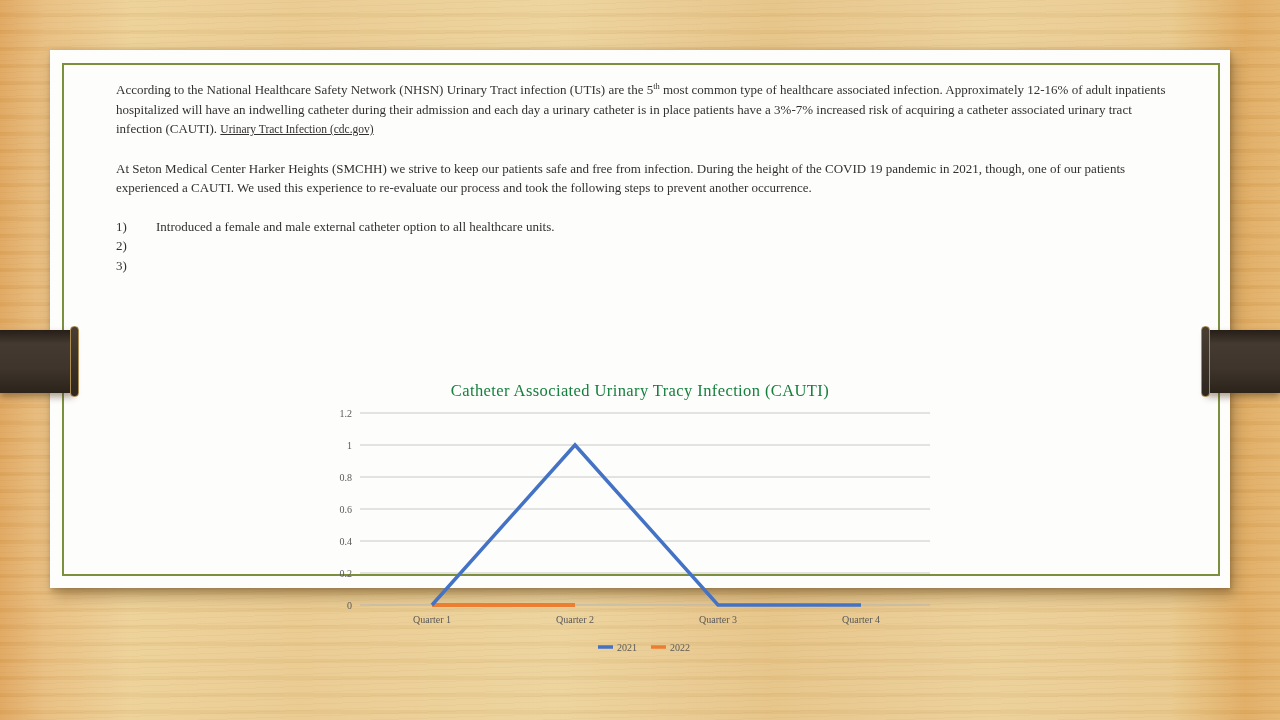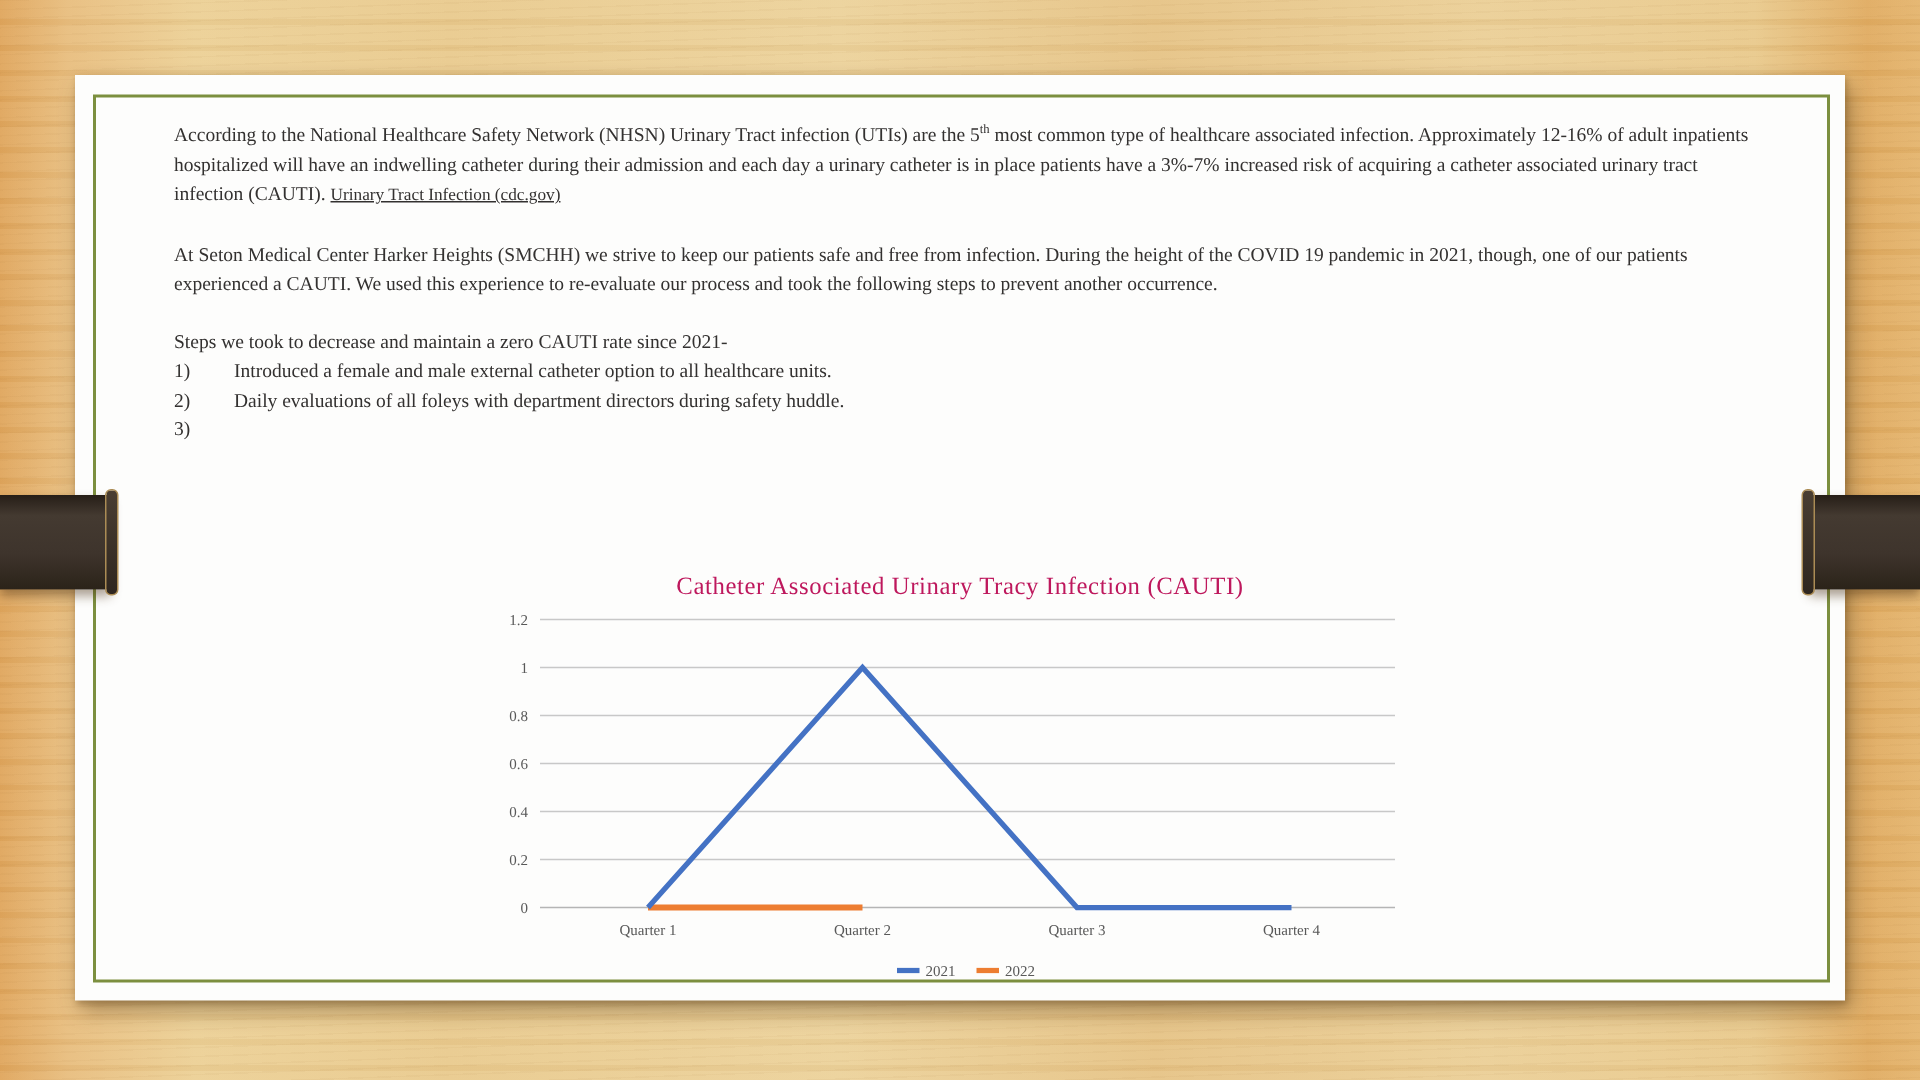--- a/index.html
+++ b/index.html
@@ -9,21 +9,21 @@
   .stage {
     position:relative; width:1280px; height:720px;
     background:
       repeating-linear-gradient(178deg, rgba(150,100,40,0.045) 0 1px, rgba(255,255,255,0) 1px 6px),
       repeating-linear-gradient(180deg, rgba(255,248,230,0.06) 0 13px, rgba(160,110,45,0.05) 13px 17px),
       linear-gradient(90deg, #dfa55c 0px, #e8bd7e 45px, #ecd096 130px, #e9ca8e 300px,
         #ecd29b 560px, #e6c386 770px, #ebcf97 990px, #e9c98c 1170px, #e0ab61 1245px, #e4b46d 1280px);
   }
 
   .slide {
-    position:absolute; left:50px; top:50px; width:1180px; height:617px;
+    position:absolute; left:50px; top:50px; width:1180px; height:538px;
     background:#fdfdfc;
     box-shadow:4px 7px 14px rgba(90,60,20,0.45), 1px 2px 4px rgba(90,60,20,0.3);
   }
   .slide-border {
     position:absolute; left:12px; top:13px; right:10px; bottom:12px;
     border:2px solid #7c8f3f;
     pointer-events:none;
   }
 
   .ribbon {
@@ -46,47 +46,45 @@
     font-size:13px; line-height:19.5px; color:#333130;
   }
   .para { margin-bottom:19px; }
   .para sup { font-size:0.65em; vertical-align:super; line-height:0; }
   .cdc-link { color:#333130; text-decoration:underline; font-size:11.5px; cursor:pointer; }
   .list-row { display:flex; }
   .list-row .num { width:40px; flex:0 0 40px; }
 
   .chart-title {
     position:absolute; left:280px; top:331px; width:620px;
-    text-align:center; font-size:16.5px; color:#be185d; letter-spacing:0.4px;
+    text-align:center; font-size:16.5px; color:#15803d; letter-spacing:0.4px;
   }
   .chart-svg { position:absolute; left:280px; top:330px; }
   .chart-svg text { font-family:"Liberation Serif","DejaVu Serif",serif; fill:#595959; }
 </style>
 </head>
 <body>
 
 <div class="stage">
 
   <div class="slide">
     <div class="slide-border"></div>
 
     <div class="content">
       <div class="para"><span>According to the National Healthcare Safety Network (NHSN) Urinary Tract infection (UTIs) are the 5</span><sup>th</sup><span> most common type of healthcare associated infection. Approximately 12-16% of adult inpatients hospitalized will have an indwelling catheter during their admission and each day a urinary catheter is in place patients have a 3%-7% increased risk of acquiring a catheter associated urinary tract infection (CAUTI). </span><a class="cdc-link">Urinary Tract Infection (cdc.gov)</a></div>
 
       <div class="para">At Seton Medical Center Harker Heights (SMCHH) we strive to keep our patients safe and free from infection. During the height of the COVID 19 pandemic in 2021, though, one of our patients experienced a CAUTI.  We used this experience to re-evaluate our process and took the following steps to prevent another occurrence.</div>
 
-      <div>Steps we took to decrease and maintain a zero CAUTI rate since 2021-</div>
 
       <div class="list-row">
         <span class="num">1)</span>
         <span>Introduced a female and male external catheter option to all healthcare units.</span>
       </div>
       <div class="list-row">
         <span class="num">2)</span>
-        <span>Daily evaluations of all foleys with department directors during safety huddle.</span>
       </div>
       <div class="list-row">
         <span class="num">3)</span>
       </div>
     </div>
 
     <div class="chart-title">Catheter Associated Urinary Tracy Infection (CAUTI)</div>
     <svg class="chart-svg" id="cauti-chart" width="620" height="290" viewBox="0 0 620 290">
         <line x1="30" y1="225" x2="600" y2="225" stroke="#b5b5b5" stroke-width="1"></line>
         <text x="22" y="228.5" text-anchor="end" font-size="10">0</text>

